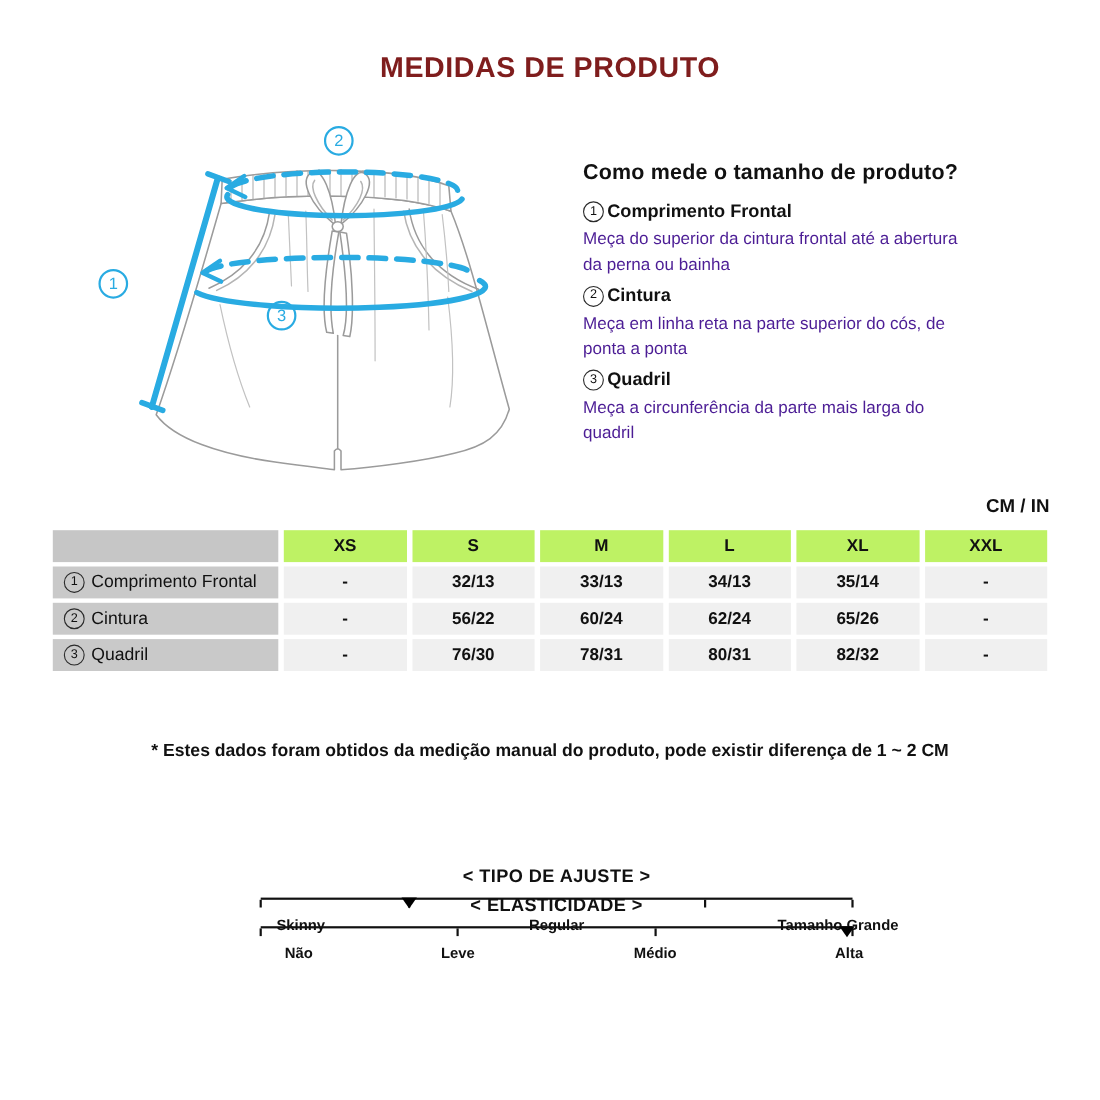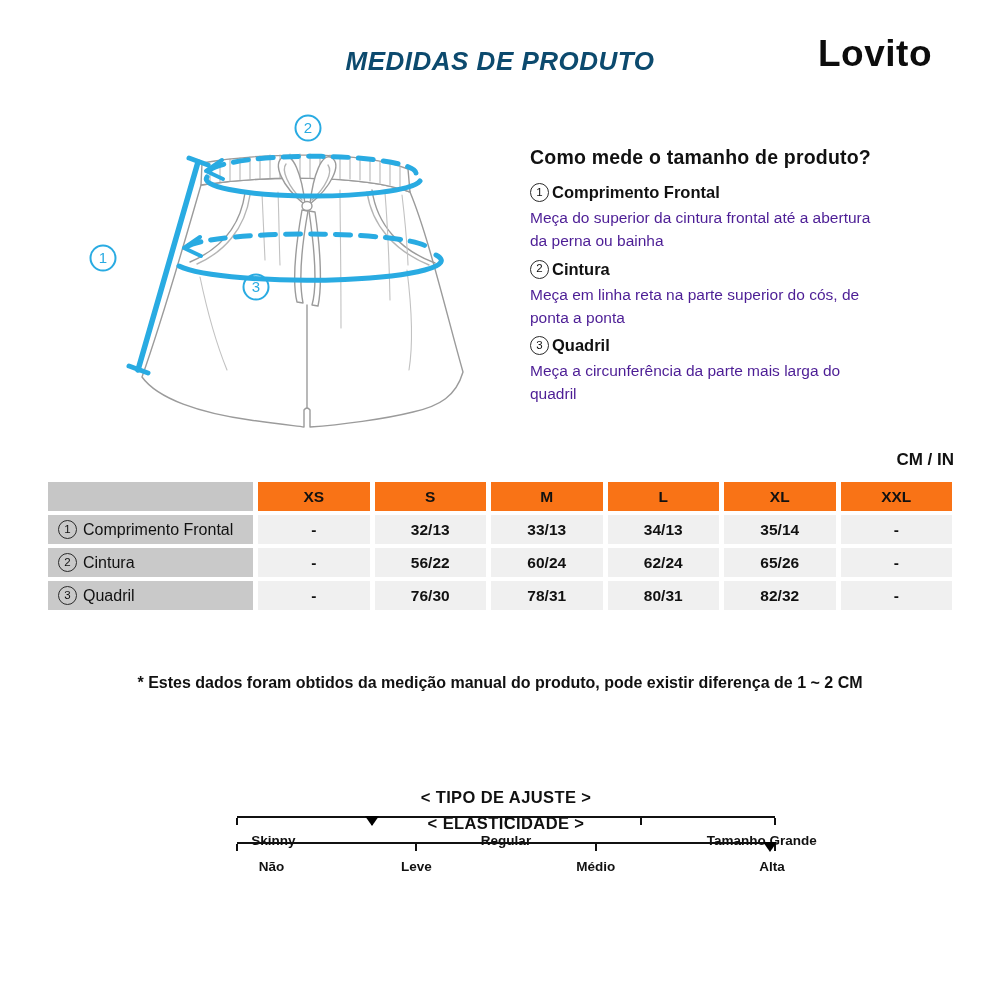--- a/index.html
+++ b/index.html
@@ -1,21 +1,21 @@
 <!DOCTYPE html>
 <html><head>
 <meta charset="utf-8">
 <style>
   html,body{margin:0;padding:0;background:#fff;}
   .page{position:relative;width:1000px;height:1000px;background:#fff;overflow:hidden;
         font-family:"Liberation Sans","DejaVu Sans",sans-serif;color:#111;}
 
   
   .title{position:absolute;top:46px;left:0;width:100%;text-align:center;
-         font-size:26px;font-weight:800;letter-spacing:.5px;color:#0c4a6e;font-style:italic;}
+         font-size:26px;font-weight:800;letter-spacing:.5px;color:#7f1d1d;}
   .logo{position:absolute;top:33px;right:68px;font-size:37px;font-weight:800;
         letter-spacing:.5px;color:#0d0d0d;}
 
   
   .diagram{position:absolute;left:50px;top:100px;width:470px;height:345px;}
 
   
   .guide{position:absolute;left:530px;top:134px;width:370px;}
   .guide-heading{font-size:19.5px;font-weight:700;margin:12px 0 14px;letter-spacing:.2px;}
   .guide-item-title{display:flex;align-items:center;gap:3px;font-size:16.5px;
@@ -23,21 +23,21 @@
   .num-circle{display:inline-flex;align-items:center;justify-content:center;flex:none;
               width:17px;height:17px;border:1.2px solid #2a2a2a;border-radius:50%;
               font-size:11.5px;font-weight:400;line-height:1;}
   .guide-desc{font-size:15.5px;color:#4c1d95;line-height:1.5;margin:0;white-space:pre-line;}
 
   
   .unit-label{position:absolute;top:450px;right:46px;font-size:17px;font-weight:700;}
   .size-table{position:absolute;left:48px;top:482px;width:904px;display:grid;
               grid-template-columns:205px repeat(6,1fr);gap:4px 5px;}
   .cell{height:29px;display:flex;align-items:center;justify-content:center;font-size:15.5px;}
-  .cell.header{background:#f97316;font-weight:700;}
+  .cell.header{background:#bef264;font-weight:700;}
   .cell.corner{background:#C6C6C6;}
   .cell.rowlabel{background:#C9C9C9;justify-content:flex-start;padding-left:10px;gap:6px;
                  font-weight:400;font-size:16px;}
   .cell.value{background:#F0F0F0;font-weight:700;}
   .footnote{position:absolute;top:674px;left:0;width:100%;text-align:center;
             font-size:16px;font-weight:700;}
 
   
   .scale{position:absolute;left:237px;width:538px;}
   .scale-title{text-align:center;font-size:16.5px;font-weight:700;letter-spacing:.4px;
@@ -50,21 +50,20 @@
   .scale-label{position:absolute;top:0;transform:translateX(-50%);white-space:nowrap;}
   .scale-label.first{transform:translateX(-40%);margin-left:32px;}
   .scale-label.last{transform:translateX(-62%);}
 </style>
 </head>
 <body>
 
 <div class="page">
 
   <div class="title">MEDIDAS DE PRODUTO</div>
-  <div class="logo">Lovito</div>
 
   <svg class="diagram" viewBox="0 0 470 345" width="470" height="345">
     <g fill="none" stroke="#9b9b9b" stroke-width="1.4" stroke-linejoin="round" stroke-linecap="round">
 
       <path fill="#fff" d="M151,85 C138,130 114,215 92,277 C108,299 150,313 200,320 C228,324 247,326 254,327
                L254,310 Q257,306 260,310 L260,327 C290,325 335,319 363,312 C390,306 406,296 413,272
                C396,212 378,135 360,92 C310,74 210,76 151,85 Z"></path>
 
       <path fill="#fff" d="M152,63 C210,53 310,50 358,69 L360,92 C310,74 210,76 151,85 Z"></path>
 

